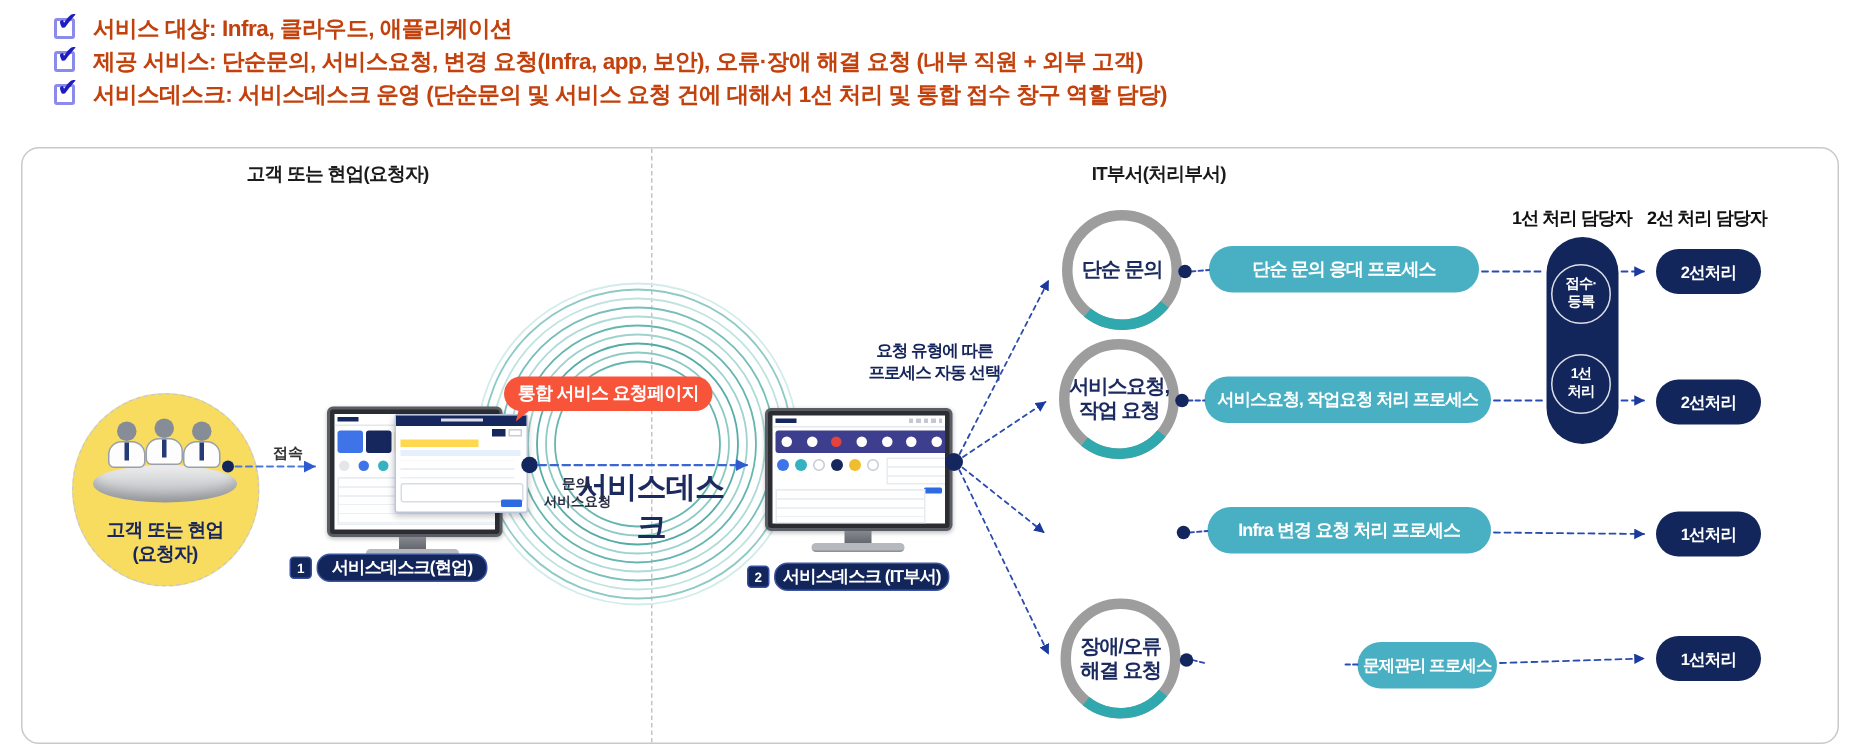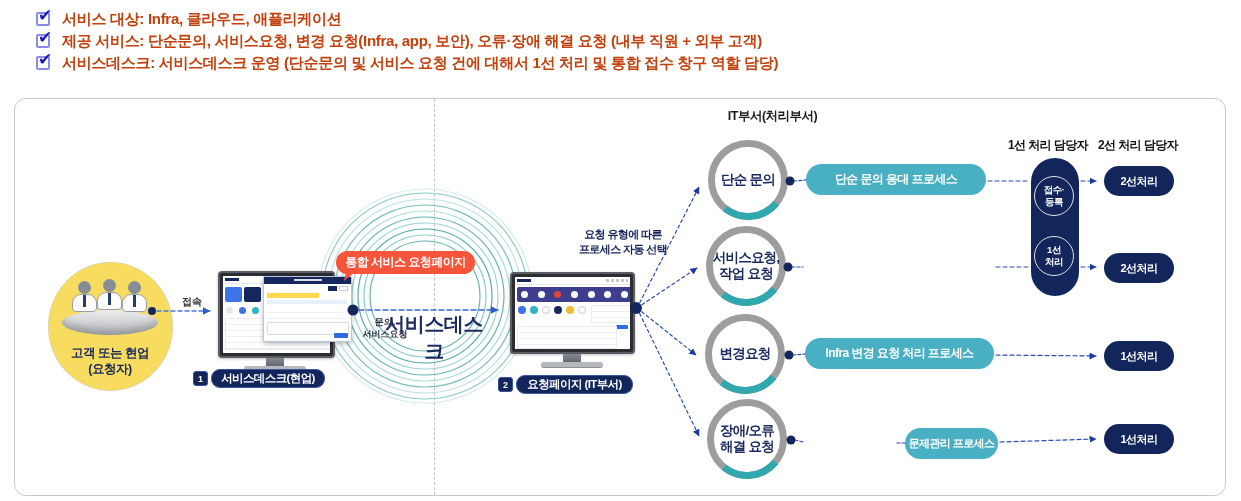--- a/index.html
+++ b/index.html
@@ -78,20 +78,21 @@
 
   <span class="chk" style="top:12px"></span>
   <div class="bullet" style="top:10px">서비스 대상: Infra, 클라우드, 애플리케이션</div>
   <span class="chk" style="top:34px"></span>
   <div class="bullet" style="top:32px">제공 서비스: 단순문의, 서비스요청, 변경 요청(Infra, app, 보안), 오류·장애 해결 요청 (내부 직원 + 외부 고객)</div>
   <span class="chk" style="top:56px"></span>
   <div class="bullet" style="top:54px">서비스데스크: 서비스데스크 운영 (단순문의 및 서비스 요청 건에 대해서 1선 처리 및 통합 접수 창구 역할 담당)</div>
 
   <div class="main-box"></div>
   <div class="v-divider"></div>
+  <div class="section-header" style="left:135px;width:180px">고객 또는 현업(요청자)</div>
   <div class="section-header" style="left:710px;width:125px">IT부서(처리부서)</div>
 
   <svg class="rings" width="1241" height="501">
     <g fill="none" stroke-width="1.2">
       <circle cx="425" cy="296" r="55" stroke="#66b6b0"></circle>
       <circle cx="425" cy="296" r="61" stroke="#8ecac5"></circle>
       <circle cx="425" cy="296" r="67" stroke="#55aca6"></circle>
       <circle cx="425" cy="296" r="73" stroke="#9ed2ce"></circle>
       <circle cx="425" cy="296" r="79" stroke="#66b6b0"></circle>
       <circle cx="425" cy="296" r="85" stroke="#aedbd7"></circle>
@@ -190,43 +191,41 @@
       <div class="dot" style="left:63px;top:29px;width:8px;height:8px;background:#fff;border:1px solid #c5cbd4"></div>
       <div class="mini-rows" style="left:76px;top:28px;width:41px;height:18px"></div>
       <div style="position:absolute;right:2px;top:48px;width:12px;height:4px;background:#2e6be2;border-radius:1px"></div>
       <div class="mini-rows" style="left:2px;top:49px;width:100px;height:23px"></div>
     </div>
   </div>
   <div class="stand-neck" style="left:563px;top:354px"></div>
   <div class="stand-base" style="left:541px;top:362px"></div>
 
   <div class="numchip" style="left:498px;top:377px">2</div>
-  <div class="deskpill" style="left:516px;top:375px;width:117px">요청페이지 (IT부서)</div>
+  <div class="deskpill" style="left:516px;top:375px;width:117px">서비스데스크 (IT부서)</div>
 
   <div class="auto-select">
     <span>요청 유형에 따른</span><br>
     <span>프로세스 자동 선택</span>
   </div>
 
   <div class="type-circle" style="left:708px;top:140px">
     <span class="type-line">단순 문의</span>
   </div>
   <div class="type-circle" style="left:706px;top:226px">
     <span class="type-line">서비스요청,</span>
     <span class="type-line">작업 요청</span>
   </div>
-  <div class="type-circle" style="left:705px;top:314px">
-    <span class="type-line">변경요청</span>
-  </div>
   <div class="type-circle" style="left:707px;top:399px">
     <span class="type-line">장애/오류</span>
     <span class="type-line">해결 요청</span>
   </div>
 
   <div class="process-pill" style="left:806px;top:164px;width:180px">단순 문의 응대 프로세스</div>
+  <div class="process-pill" style="left:803px;top:251px;width:191px;font-size:11.5px">서비스요청, 작업요청 처리 프로세스</div>
   <div class="process-pill" style="left:805px;top:338px;width:189px">Infra 변경 요청 처리 프로세스</div>
   <div class="process-pill" style="left:905px;top:428px;width:93px;font-size:11px">문제관리 프로세스</div>
 
   <div class="col-header" style="left:1003px">1선 처리 담당자</div>
   <div class="col-header" style="left:1093px">2선 처리 담당자</div>
 
   <div class="capsule">
     <div class="capsule-step" style="top:18px">
       <span>접수·</span>
       <span>등록</span>

